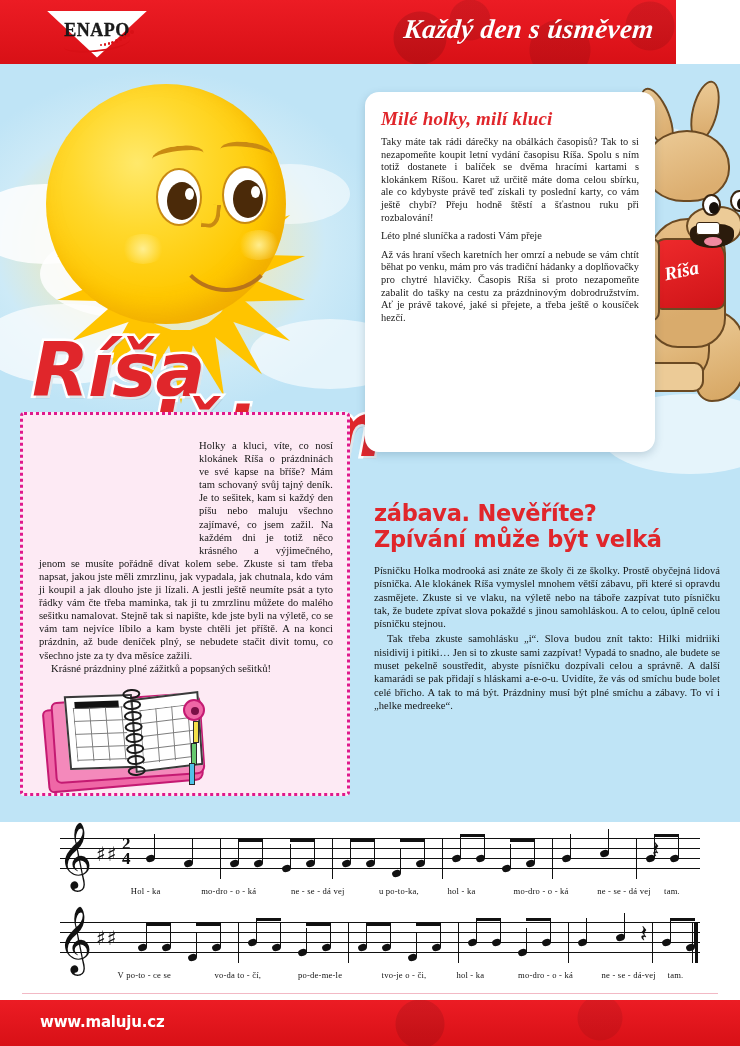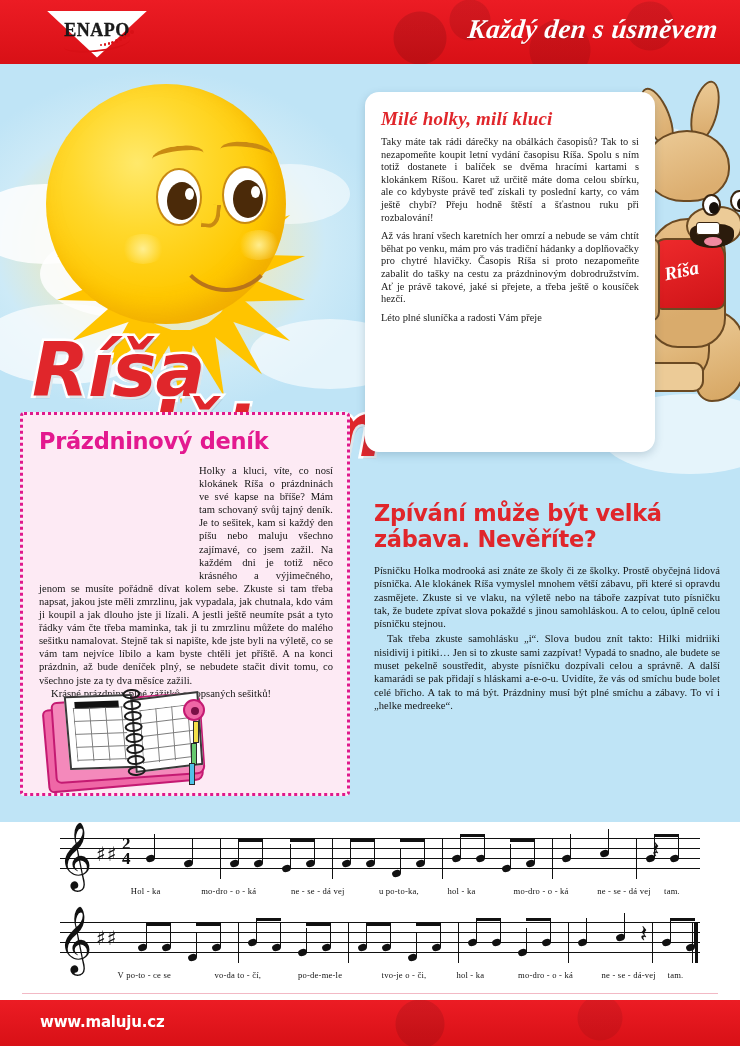--- a/index.html
+++ b/index.html
@@ -12,21 +12,21 @@
   }
   .page {
     position: relative;
     width: 740px; height: 1046px;
     background: #ffffff;
     overflow: hidden;
   }
 
   
   .topbar {
-    position: absolute; left: 0; top: 0; width: 740px; height: 64px;
+    position: absolute; left: 0; top: 0; width: 676px; height: 64px;
     background: #e8191b;
     background-image:
       radial-gradient(circle at 420px 38px, rgba(0,0,0,.12) 0 26px, rgba(0,0,0,0) 27px),
       radial-gradient(circle at 470px 20px, rgba(0,0,0,.10) 0 20px, rgba(0,0,0,0) 21px),
       radial-gradient(circle at 560px 50px, rgba(0,0,0,.10) 0 30px, rgba(0,0,0,0) 31px),
       radial-gradient(circle at 650px 26px, rgba(0,0,0,.10) 0 24px, rgba(0,0,0,0) 25px),
       linear-gradient(180deg,#ec1c24 0%, #d81016 100%);
     overflow: hidden;
   }
   .logo-wrap {
@@ -514,28 +514,27 @@
       <div class="k-part k-eye e2">
           <i></i>
         </div>
     </div>
   </div>
 
   <div class="bubble">
     <div class="bubble-inner">
       <div class="bubble-h">Milé holky, milí kluci</div>
       <p>Taky máte tak rádi dárečky na obálkách časopisů? Tak to si nezapomeňte koupit letní vydání časopisu Ríša. Spolu s ním totiž dostanete i balíček se dvěma hracími kartami s klokánkem Ríšou. Karet už určitě máte doma celou sbírku, ale co kdybyste právě teď získali ty poslední karty, co vám ještě chybí? Přeju hodně štěstí a šťastnou ruku při rozbalování!</p>
+      <p>Léto plné sluníčka a radosti Vám přeje</p>
       <p>Až vás hraní všech karetních her omrzí a nebude se vám chtít běhat po venku, mám pro vás tradiční hádanky a doplňovačky pro chytré hlavičky. Časopis Ríša si proto nezapomeňte zabalit do tašky na cestu za prázdninovým dobrodružstvím. Ať je právě takové, jaké si přejete, a třeba ještě o kousíček hezčí.</p>
-      <p>Léto plné sluníčka a radosti Vám přeje</p>
     </div>
   </div>
 
   <div class="pinkbox">
     <div class="pink-h">
-      <div>Prázdninový deník</div>
     </div>
     <div class="pink-body">
       <div class="pink-wrapshape"></div>
       <p>Holky a kluci, víte, co nosí klokánek Ríša o prázdninách ve své kapse na bříše? Mám tam schovaný svůj tajný deník. Je to sešitek, kam si každý den píšu nebo maluju všechno zajímavé, co jsem zažil. Na každém dni je totiž něco krásného a výjimečného, jenom se musíte pořádně dívat kolem sebe. Zkuste si tam třeba napsat, jakou jste měli zmrzlinu, jak vypadala, jak chutnala, kdo vám ji koupil a jak dlouho jste ji lízali. A jestli ještě neumíte psát a tyto řádky vám čte třeba maminka, tak ji tu zmrzlinu můžete do malého sešitku namalovat. Stejně tak si napište, kde jste byli na výletě, co se vám tam nejvíce líbilo a kam byste chtěli jet příště. A na konci prázdnin, až bude deníček plný, se nebudete stačit divit tomu, co všechno jste za ty dva měsíce zažili.</p>
       <p class="pink-indent">Krásné prázdniny plné zážitků a popsaných sešitků!</p>
     </div>
 
     <div class="diary">
       <div class="d-cover"></div>
       <div class="d-cover2"></div>
@@ -558,22 +557,22 @@
         </div>
       <div class="d-mark m1"></div>
       <div class="d-mark m2"></div>
       <div class="d-mark m3"></div>
       <div class="d-clip"></div>
     </div>
   </div>
 
   <div class="rcol">
     <div class="r-h">
+      <div>zábava. Nevěříte?</div>
       <div>Zpívání může být velká</div>
-      <div>zábava. Nevěříte?</div>
     </div>
     <div class="r-body">
       <p>Písničku Holka modrooká asi znáte ze školy či ze školky. Prostě obyčejná lidová písnička. Ale klokánek Ríša vymyslel mnohem větší zábavu, při které si opravdu zasmějete. Zkuste si ve vlaku, na výletě nebo na táboře zazpívat tuto písničku tak, že budete zpívat slova pokaždé s jinou samohláskou. A to celou, úplně celou písničku stejnou.</p>
       <p class="ind">Tak třeba zkuste samohlásku „i“. Slova budou znít takto: Hilki midriiki nisidivij i pitiki… Jen si to zkuste sami zazpívat! Vypadá to snadno, ale budete se muset pekelně soustředit, abyste písničku dozpívali celou a správně. A další kamarádi se pak přidají s hláskami a-e-o-u. Uvidíte, že vás od smíchu bude bolet celé břicho. A tak to má být. Prázdniny musí být plné smíchu a zábavy. To ví i „helke medreeke“.</p>
     </div>
   </div>
 
   <div class="music">
     <div class="system s1">
       <div class="staff"></div>

